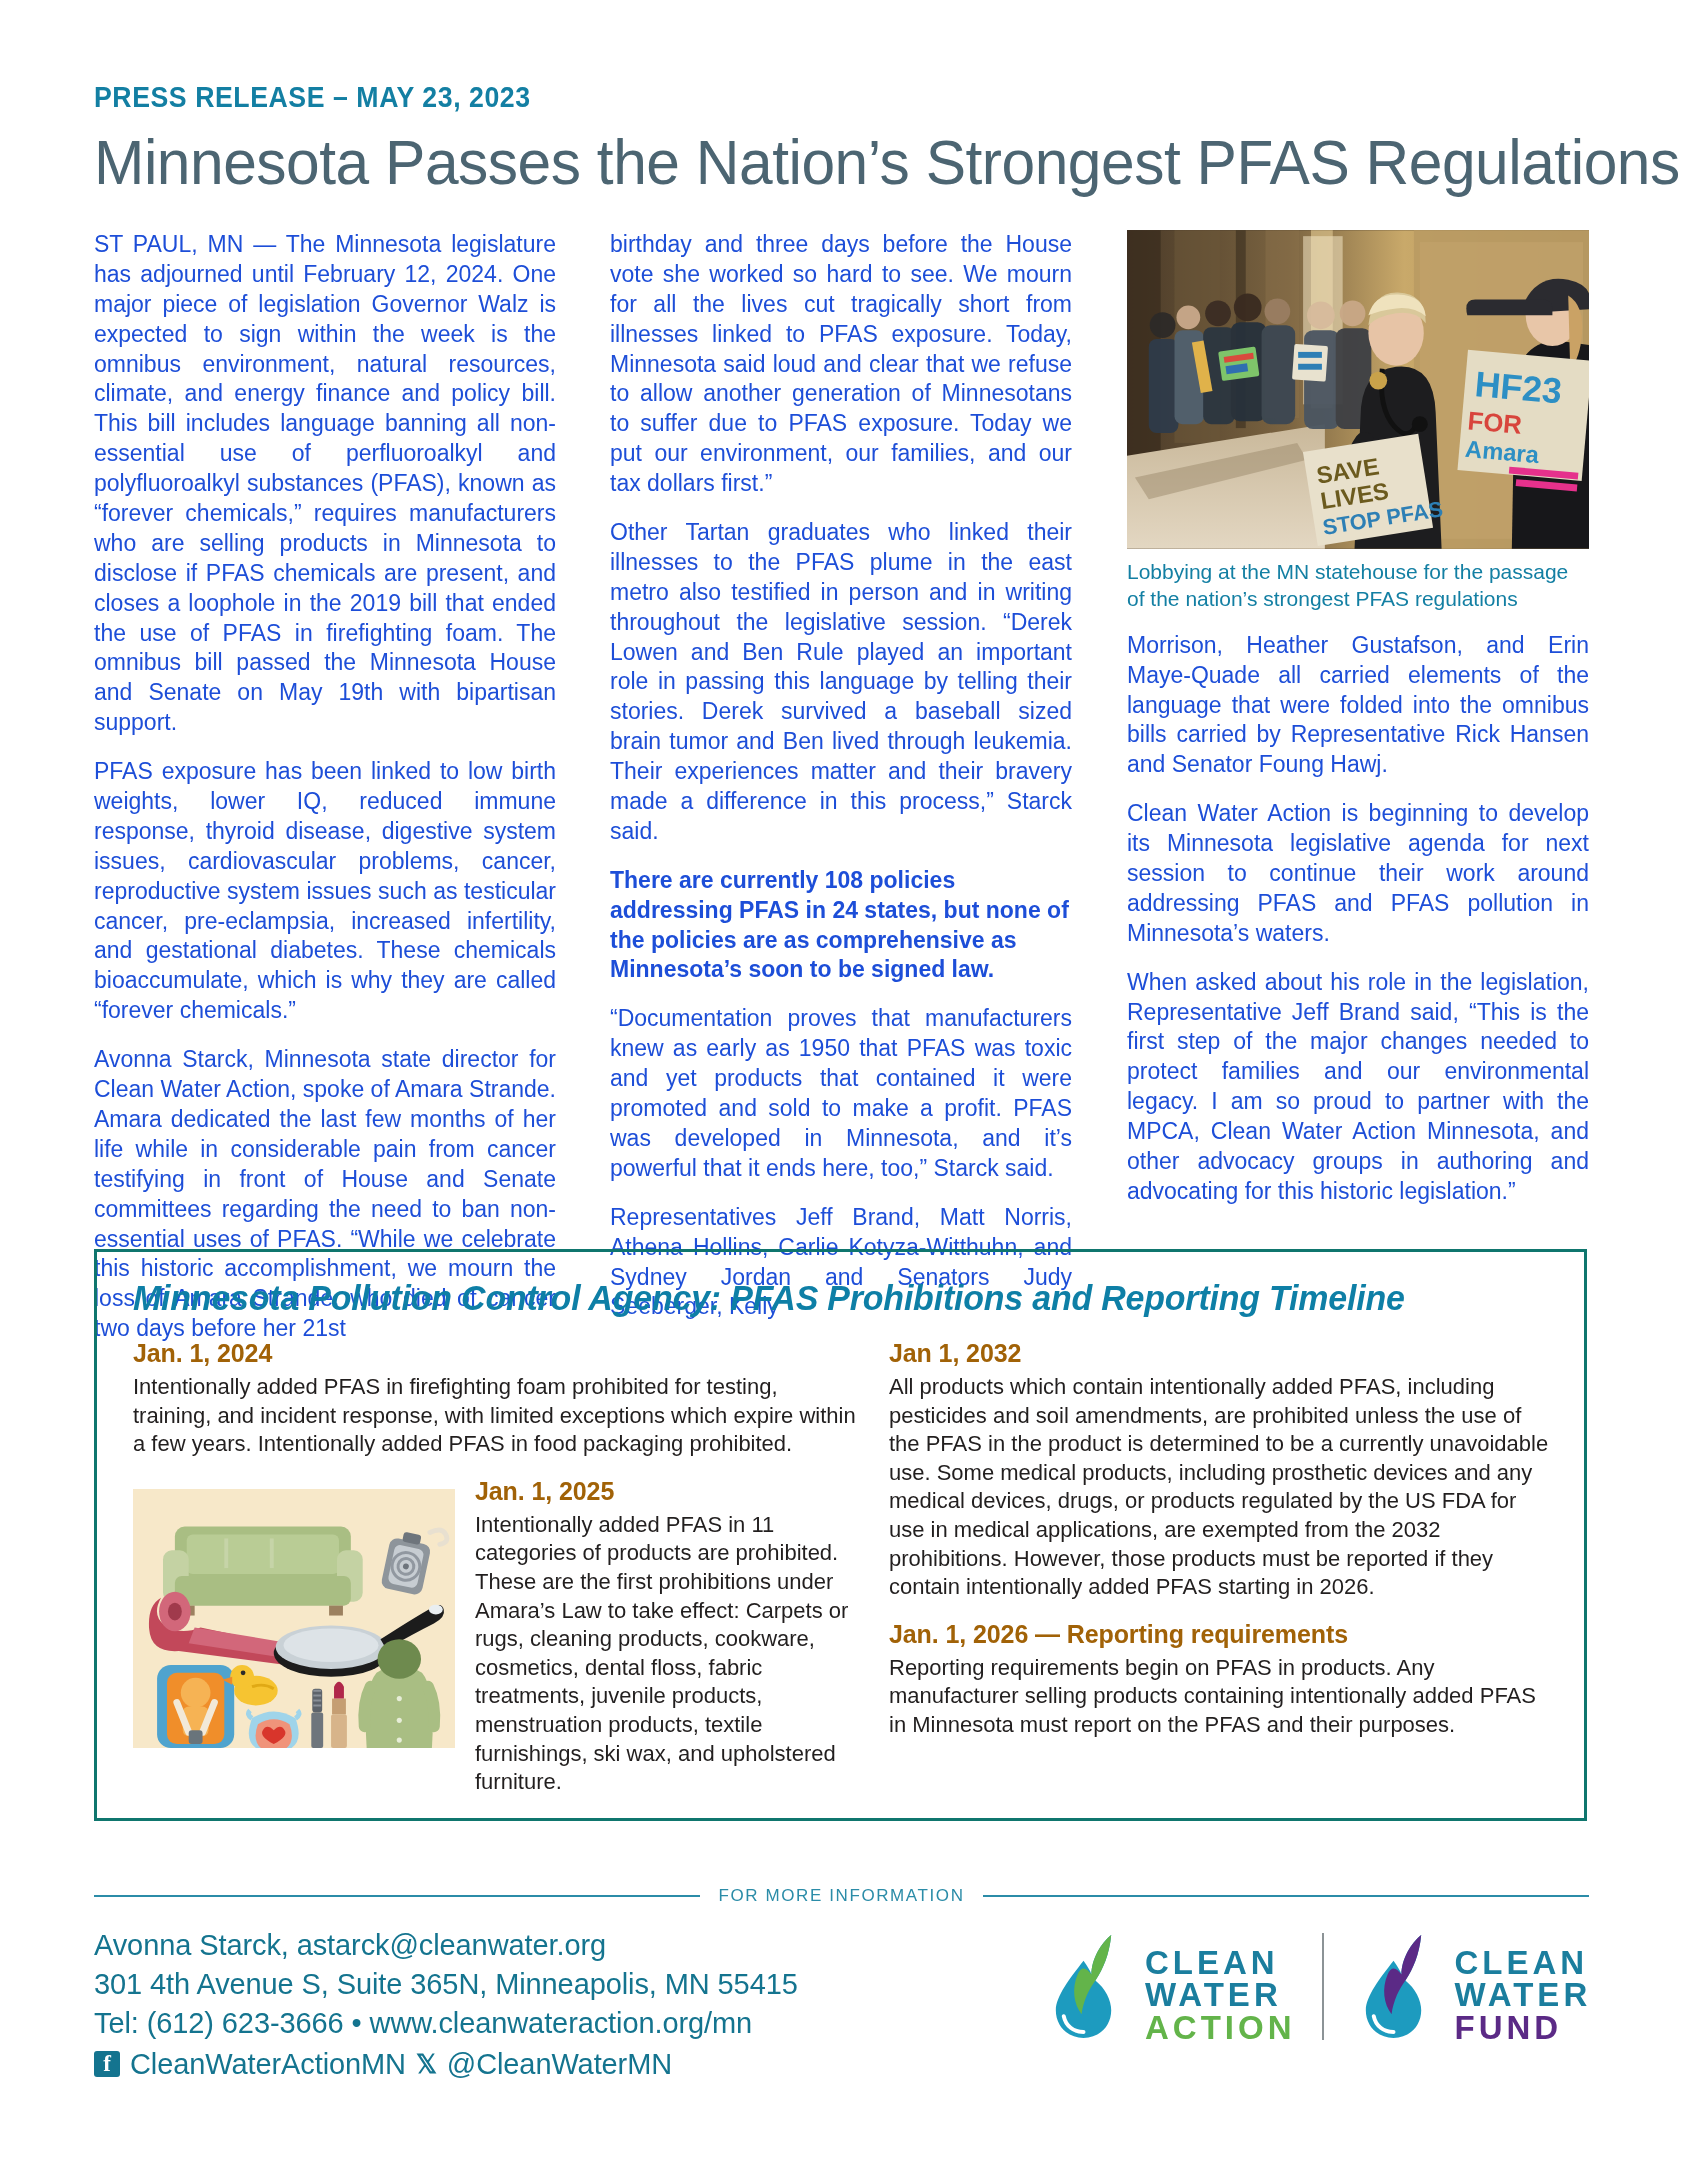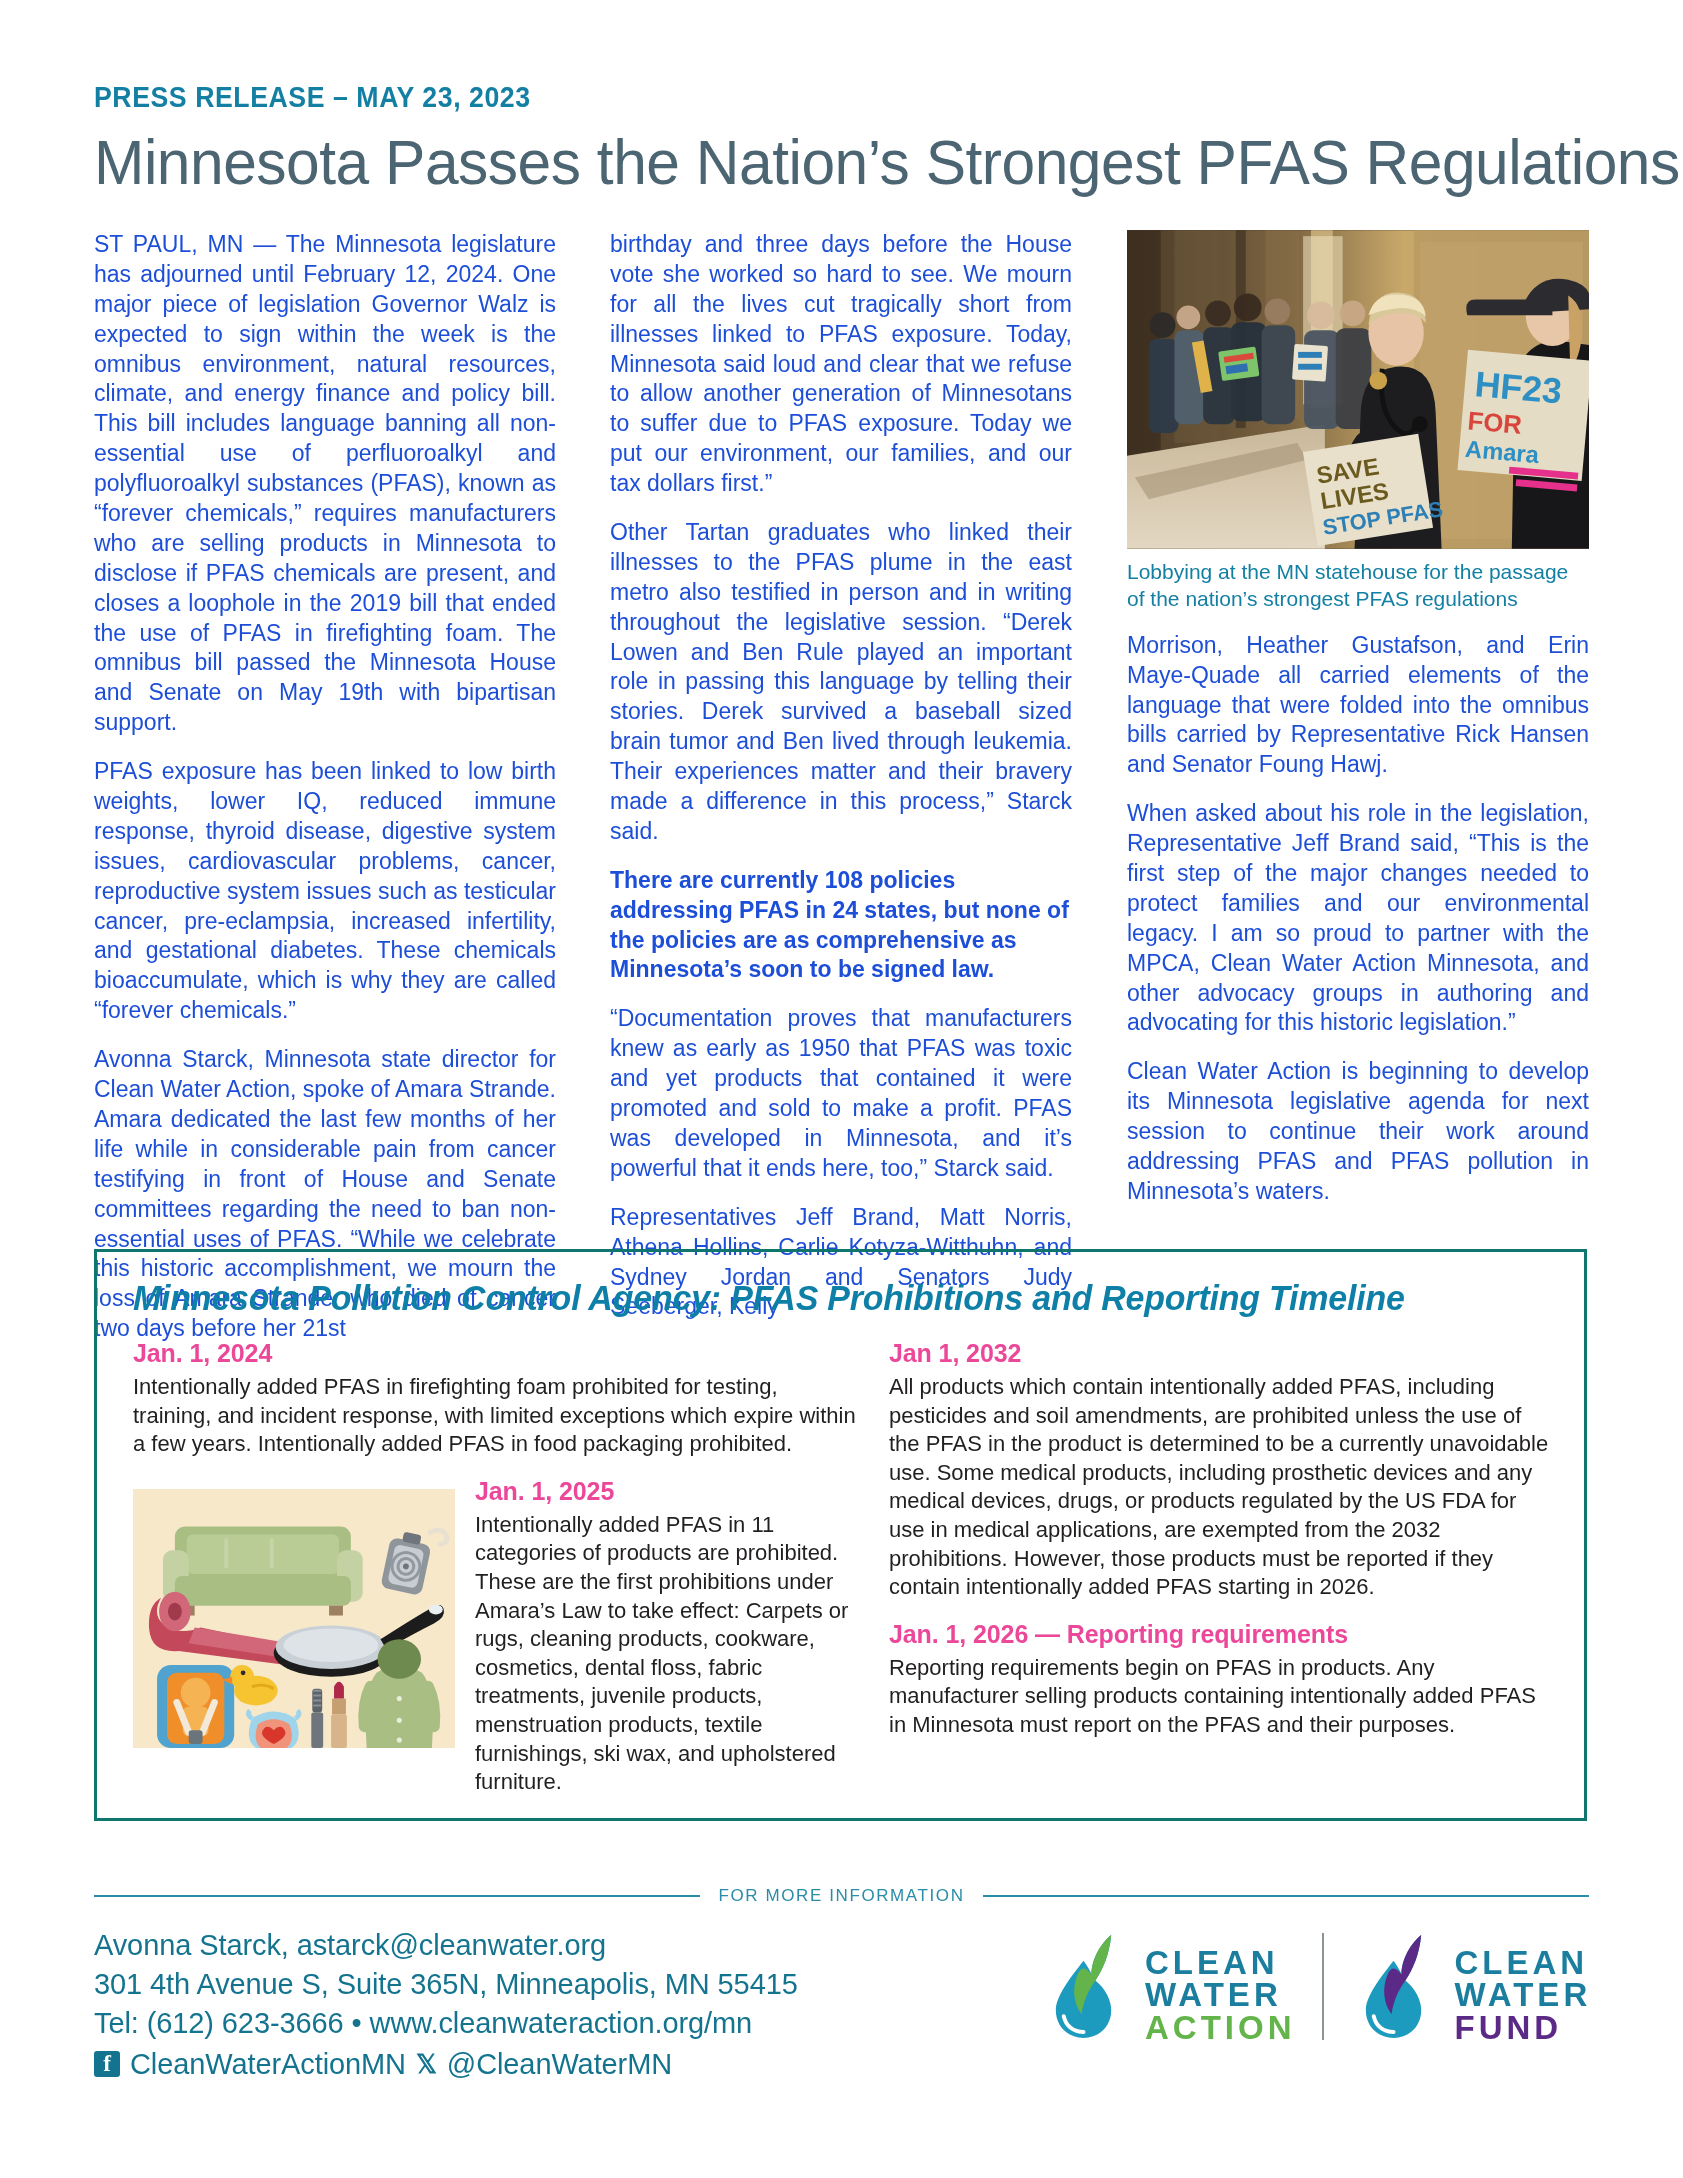--- a/index.html
+++ b/index.html
@@ -134,21 +134,21 @@
   }
   .tl-col-right {
     position: absolute;
     left: 792px;
     top: 87px;
     width: 665px;
   }
   .tl-date {
     font-size: 25px;
     font-weight: bold;
-    color: #ec4899;
+    color: #a16207;
     margin-bottom: 5px;
     letter-spacing: -0.1px;
   }
   .tl-text {
     font-size: 22px;
     line-height: 1.30;
     color: #221f1f;
     margin: 0;
   }
   .tl-block { margin-bottom: 18px; }
@@ -378,22 +378,22 @@
             <text x="344" y="234" font-family="Liberation Sans, sans-serif" font-size="24" font-weight="bold" fill="#2d8fc4">Amara</text>
             <rect x="390" y="240" width="70" height="7" fill="#e5318c"></rect>
             <rect x="398" y="252" width="62" height="7" fill="#e5318c"></rect>
           </g>
         </svg>
       </div>
 
       <div class="photo-caption">Lobbying at the MN statehouse for the passage of the nation’s strongest PFAS regulations</div>
 
       <p class="body">Morrison, Heather Gustafson, and Erin Maye-Quade all carried elements of the language that were folded into the omnibus bills carried by Representative Rick Hansen and Senator Foung Hawj.</p>
+      <p>Clean Water Action is beginning to develop its Minnesota legislative agenda for next session to continue their work around addressing PFAS and PFAS pollution in Minnesota’s waters.</p>
       <p>When asked about his role in the legislation, Representative Jeff Brand said, “This is the first step of the major changes needed to protect families and our environmental legacy. I am so proud to partner with the MPCA, Clean Water Action Minnesota, and other advocacy groups in authoring and advocating for this historic legislation.”</p>
-      <p>Clean Water Action is beginning to develop its Minnesota legislative agenda for next session to continue their work around addressing PFAS and PFAS pollution in Minnesota’s waters.</p>
     </div>
   </div>
 
   <div class="tl-box">
     <div class="tl-title">Minnesota Pollution Control Agency: PFAS Prohibitions and Reporting Timeline</div>
 
     <div class="tl-col-left">
       <div class="tl-block">
         <div class="tl-date">Jan. 1, 2024</div>
         <p class="tl-text">Intentionally added PFAS in firefighting foam prohibited for testing, training, and incident response, with limited exceptions which expire within a few years. Intentionally added PFAS in food packaging prohibited.</p>

